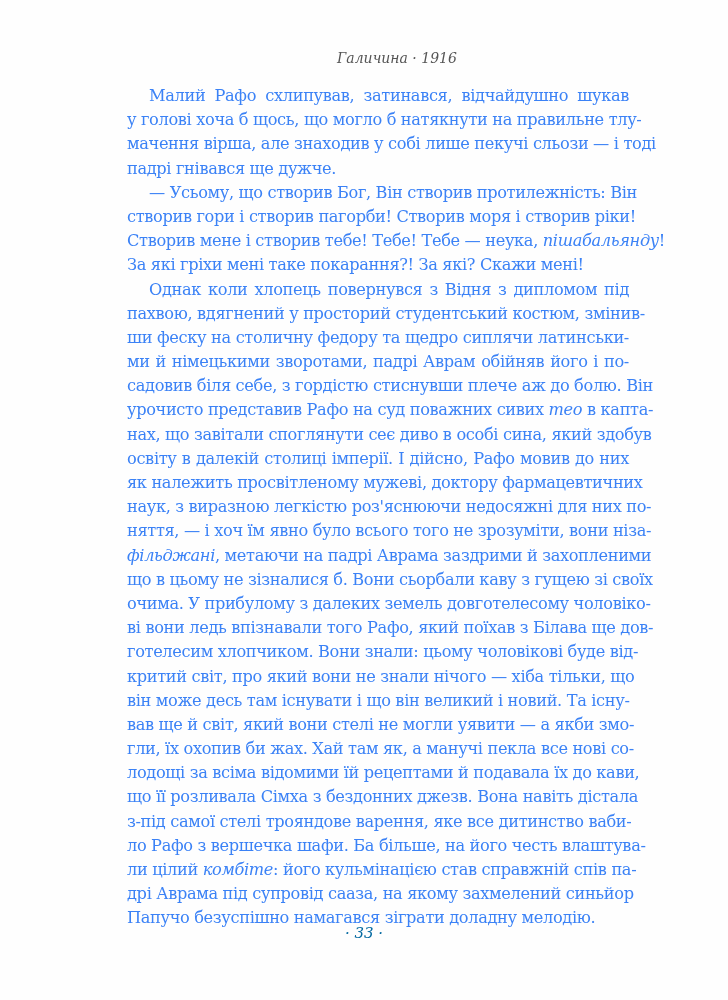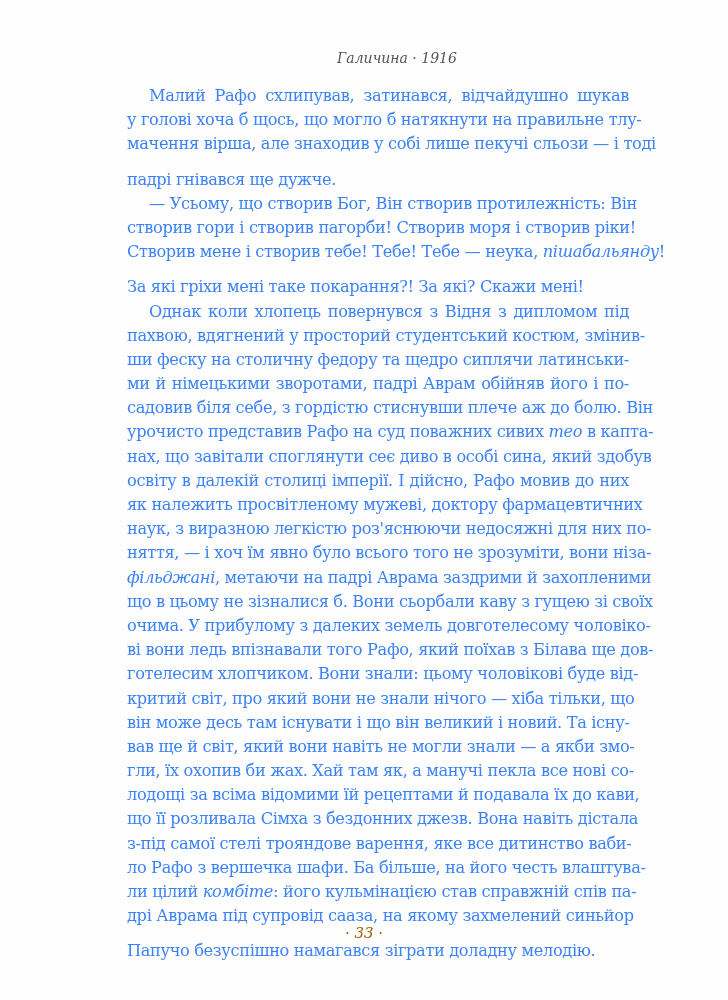--- a/index.html
+++ b/index.html
@@ -8,25 +8,25 @@
   .running-head {
     position: absolute; top: 50px; left: 0; width: 728px; text-align: center;
     font-family: "DejaVu Serif", serif; font-style: italic; font-size: 14px; color: #555; padding-left: 33px;
   }
   .body-text {
     position: absolute; left: 127px; top: 84px; width: 502px;
     font-family: "DejaVu Serif", serif; font-size: 16.2px; line-height: 24.2px; color: #3b82f6;
     letter-spacing: -0.35px;
   }
   .line { display: block; white-space: nowrap; text-align: justify; text-align-last: justify; height: 24.2px; }
-  .line.last { text-align-last: left; margin-top: 11px; }
+  .line.last { text-align-last: left; }
   .line.indent { padding-left: 22px; }
   .folio {
     position: absolute; top: 924px; left: 0; width: 728px; text-align: center;
-    font-family: "DejaVu Serif", serif; font-style: italic; font-size: 15px; color: #a16207;
+    font-family: "DejaVu Serif", serif; font-style: italic; font-size: 15px; color: #0369a1;
   }
   i { font-style: italic; }
 </style>
 </head>
 <body>
 
 <div class="page">
   <div class="running-head">Галичина · 1916</div>
   <div class="body-text" id="body-text">
       <span class="line indent">Малий Рафо схлипував, затинався, відчайдушно шукав</span>
@@ -48,21 +48,21 @@
       <span class="line">як належить просвітленому мужеві, доктору фармацевтичних</span>
       <span class="line">наук, з виразною легкістю роз'яснюючи недосяжні для них по-</span>
       <span class="line">няття, — і хоч їм явно було всього того не зрозуміти, вони ніза-</span>
       <span class="line"><span></span><i>фільджані</i><span>, метаючи на падрі Аврама заздрими й захопленими</span></span>
       <span class="line">що в цьому не зізналися б. Вони сьорбали каву з гущею зі своїх</span>
       <span class="line">очима. У прибулому з далеких земель довготелесому чоловіко-</span>
       <span class="line">ві вони ледь впізнавали того Рафо, який поїхав з Білава ще дов-</span>
       <span class="line">готелесим хлопчиком. Вони знали: цьому чоловікові буде від-</span>
       <span class="line">критий світ, про який вони не знали нічого — хіба тільки, що</span>
       <span class="line">він може десь там існувати і що він великий і новий. Та існу-</span>
-      <span class="line">вав ще й світ, який вони навіть не могли знали — а якби змо-</span>
+      <span class="line">вав ще й світ, який вони стелі не могли уявити — а якби змо-</span>
       <span class="line">гли, їх охопив би жах. Хай там як, а манучі пекла все нові со-</span>
       <span class="line">лодощі за всіма відомими їй рецептами й подавала їх до кави,</span>
       <span class="line">що її розливала Сімха з бездонних джезв. Вона навіть дістала</span>
       <span class="line">з-під самої стелі трояндове варення, яке все дитинство ваби-</span>
       <span class="line">ло Рафо з вершечка шафи. Ба більше, на його честь влаштува-</span>
       <span class="line"><span>ли цілий </span><i>комбіте</i><span>: його кульмінацією став справжній спів па-</span></span>
       <span class="line">дрі Аврама під супровід сааза, на якому захмелений синьйор</span>
       <span class="line last">Папучо безуспішно намагався зіграти доладну мелодію.</span>
     </div>
   <div class="folio">· 33 ·</div>

